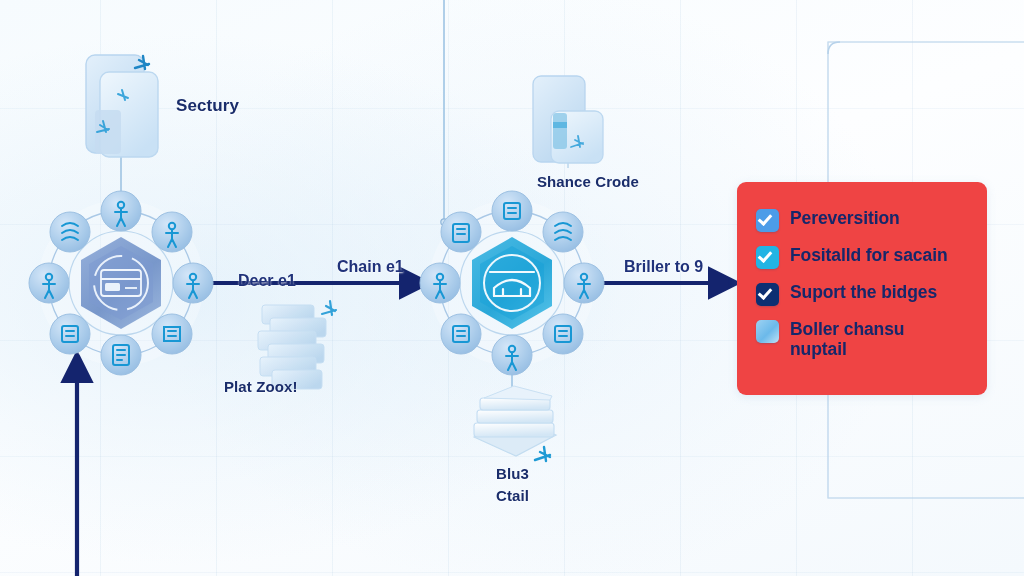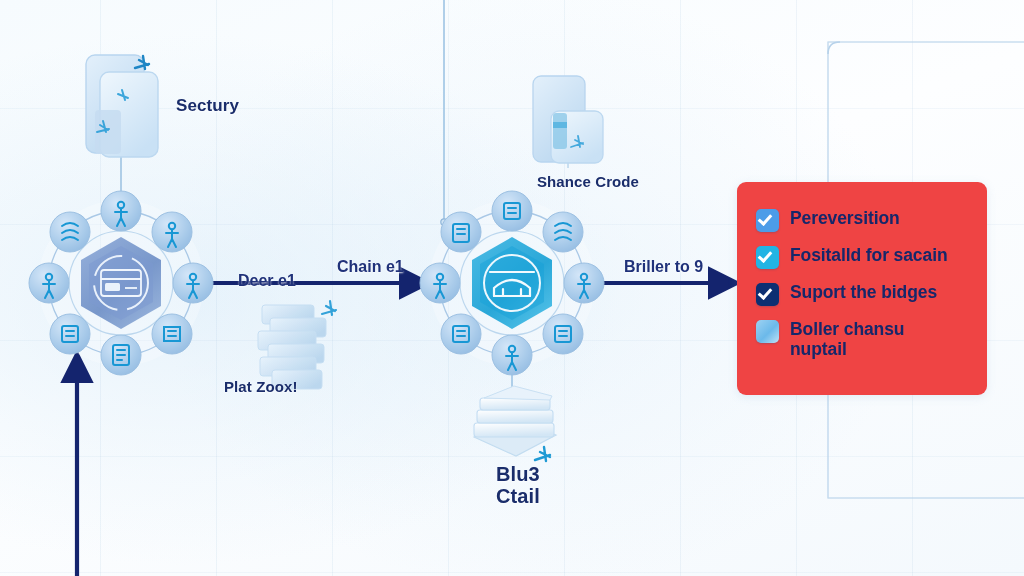--- a/index.html
+++ b/index.html
@@ -39,21 +39,21 @@
     position: absolute;
     color: #1a2d6b;
     font-weight: 700;
     letter-spacing: .1px;
     white-space: nowrap;
     text-shadow: 0 1px 2px rgba(255,255,255,.85);
   }
   .lbl-sectury { left: 160px; top: 96px;  font-size: 17px; padding-left: 16px; }
   .lbl-shance  { left: 537px; top: 173px; font-size: 15px; }
   .lbl-plat    { left: 224px; top: 378px; font-size: 15px; }
-  .lbl-bluz    { left: 496px; top: 463px; font-size: 20px; line-height: 22px; white-space: pre-line; text-align: center; }
+  .lbl-bluz    { left: 496px; top: 463px; font-size: 15px; line-height: 22px; white-space: pre-line; text-align: center; }
   .lbl-edge {
     position: absolute;
     color: #20327a;
     font-weight: 700;
     font-size: 16px;
     white-space: nowrap;
     text-shadow: 0 1px 2px rgba(255,255,255,.9);
   }
   .lbl-deer   { left: 238px; top: 246px; margin-top: 26px; }
   .lbl-chain  { left: 337px; top: 258px; }

